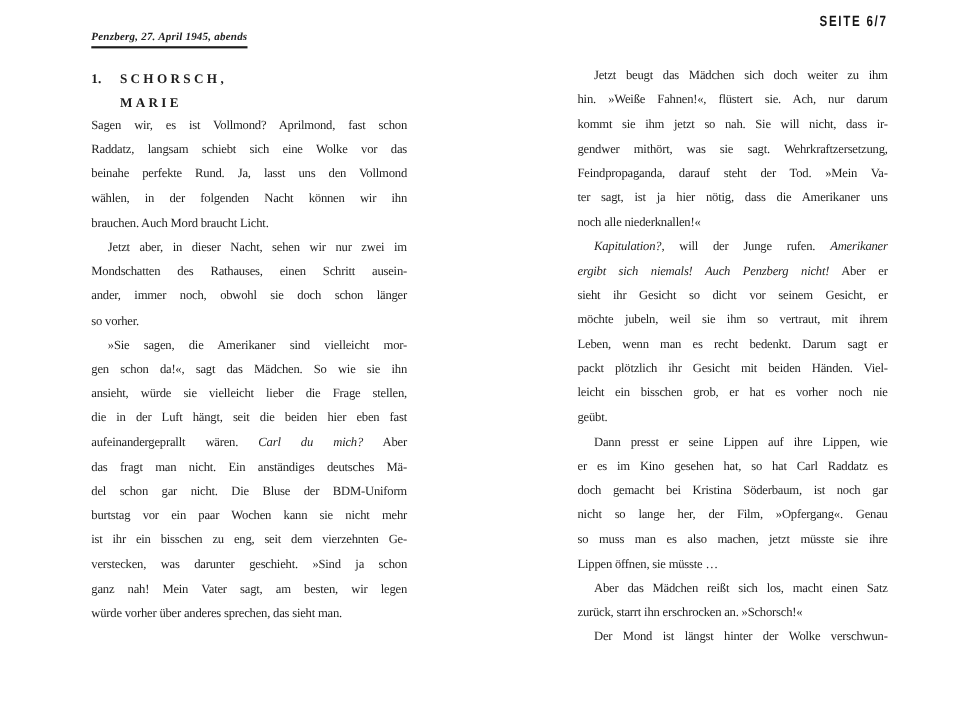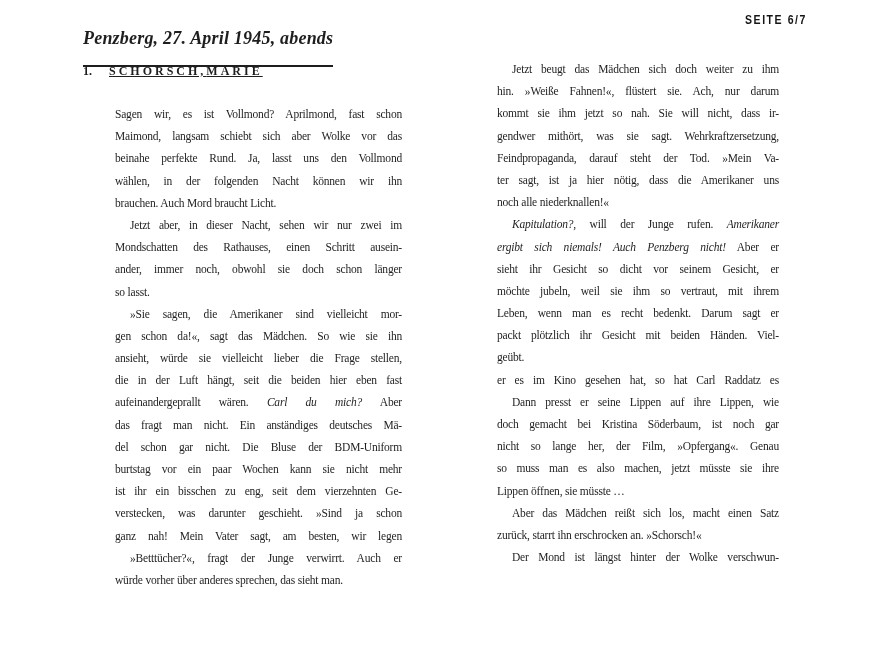--- a/index.html
+++ b/index.html
@@ -6,47 +6,47 @@
   body{
     width:885px;height:648px;position:relative;overflow:hidden;
     background:#ffffff;
     font-family:"Liberation Serif","DejaVu Serif",serif;
     color:#1e1e1e;
   }
   .spread{position:absolute;inset:0;}
   
   .dateline{
     position:absolute;left:83px;top:28px;
-    font-weight:bold;font-style:italic;font-size:18px;letter-spacing:0.2px;
-    padding-bottom:16px;border-bottom:2px solid #1e1e1e;
+    font-weight:bold;font-style:italic;font-size:10px;letter-spacing:0.2px;
+    padding-bottom:3px;border-bottom:2px solid #1e1e1e;
     display:inline-block;
   }
   .chapter-heading{
     position:absolute;left:83px;top:60px;
     display:flex;gap:11px;
     font-weight:bold;font-size:12px;letter-spacing:3px;line-height:22px;
   }
   .chapter-number{width:15px;letter-spacing:0;}
-  .chapter-names{display:flex;flex-direction:row;text-decoration:underline;}
+  .chapter-names{display:flex;flex-direction:column;}
   
   .page-indicator{
     position:absolute;left:525px;top:12px;width:282px;
     text-align:right;
     font-family:"Liberation Sans","DejaVu Sans",sans-serif;
     font-weight:bold;font-size:13.5px;letter-spacing:2px;
     transform:scaleX(0.78);transform-origin:100% 50%;
     color:#151515;
   }
   
   .column{
     position:absolute;
     font-size:11.5px;line-height:22.2px;letter-spacing:-0.2px;
   }
-  #col-left{left:83px;top:103px;width:287px;margin-left:32px;}
-  #col-right{left:497px;top:58px;width:282px;}
+  #col-left{left:83px;top:103px;width:287px;}
+  #col-right{left:525px;top:58px;width:282px;}
   .line{
     text-align:justify;
     text-align-last:justify;
     height:22.2px;
     box-sizing:border-box;
   }
   .line.indent{padding-left:15px;}
   .line.end{text-align-last:left;}
   .it{font-style:italic;}
 </style>
@@ -61,40 +61,39 @@
     <div class="chapter-heading">
       <span class="chapter-number">1.</span>
       <span class="chapter-names">
         <span>SCHORSCH,</span>
         <span>MARIE</span>
       </span>
     </div>
 
     <div class="column" id="col-left">
         <div class="line"><span>Sagen wir, es ist Vollmond? Aprilmond, fast schon</span></div>
-        <div class="line"><span>Maimond, langsam schiebt sich aber Wolke vor das</span></div>
+        <div class="line"><span>Raddatz, langsam schiebt sich eine Wolke vor das</span></div>
         <div class="line"><span>beinahe perfekte Rund. Ja, lasst uns den Vollmond</span></div>
         <div class="line"><span>wählen, in der folgenden Nacht können wir ihn</span></div>
         <div class="line end"><span>brauchen. Auch Mord braucht Licht.</span></div>
         <div class="line indent"><span>Jetzt aber, in dieser Nacht, sehen wir nur zwei im</span></div>
         <div class="line"><span>Mondschatten des Rathauses, einen Schritt ausein-</span></div>
         <div class="line"><span>ander, immer noch, obwohl sie doch schon länger</span></div>
-        <div class="line end"><span>so lasst.</span></div>
+        <div class="line end"><span>so vorher.</span></div>
         <div class="line indent"><span>»Sie sagen, die Amerikaner sind vielleicht mor-</span></div>
         <div class="line"><span>gen schon da!«, sagt das Mädchen. So wie sie ihn</span></div>
         <div class="line"><span>ansieht, würde sie vielleicht lieber die Frage stellen,</span></div>
         <div class="line"><span>die in der Luft hängt, seit die beiden hier eben fast</span></div>
         <div class="line"><span>aufeinandergeprallt wären. </span><span class="it">Carl du mich?</span><span> Aber</span></div>
         <div class="line"><span>das fragt man nicht. Ein anständiges deutsches Mä-</span></div>
         <div class="line"><span>del schon gar nicht. Die Bluse der BDM-Uniform</span></div>
         <div class="line"><span>burtstag vor ein paar Wochen kann sie nicht mehr</span></div>
         <div class="line"><span>ist ihr ein bisschen zu eng, seit dem vierzehnten Ge-</span></div>
         <div class="line"><span>verstecken, was darunter geschieht. »Sind ja schon</span></div>
         <div class="line"><span>ganz nah! Mein Vater sagt, am besten, wir legen</span></div>
-        <div class="line indent"><span>»Betttücher?«, fragt der Junge verwirrt. Auch er</span></div>
         <div class="line end"><span>würde vorher über anderes sprechen, das sieht man.</span></div>
       </div>
   </section>
 
   <section>
     <div class="page-indicator">SEITE 6/7</div>
 
     <div class="column" id="col-right">
         <div class="line indent"><span>Jetzt beugt das Mädchen sich doch weiter zu ihm</span></div>
         <div class="line"><span>hin. »Weiße Fahnen!«, flüstert sie. Ach, nur darum</span></div>
@@ -102,23 +101,24 @@
         <div class="line"><span>gendwer mithört, was sie sagt. Wehrkraftzersetzung,</span></div>
         <div class="line"><span>Feindpropaganda, darauf steht der Tod. »Mein Va-</span></div>
         <div class="line"><span>ter sagt, ist ja hier nötig, dass die Amerikaner uns</span></div>
         <div class="line end"><span>noch alle niederknallen!«</span></div>
         <div class="line indent"><span class="it">Kapitulation?</span><span>, will der Junge rufen. </span><span class="it">Amerikaner</span></div>
         <div class="line"><span class="it">ergibt sich niemals! Auch Penzberg nicht!</span><span> Aber er</span></div>
         <div class="line"><span>sieht ihr Gesicht so dicht vor seinem Gesicht, er</span></div>
         <div class="line"><span>möchte jubeln, weil sie ihm so vertraut, mit ihrem</span></div>
         <div class="line"><span>Leben, wenn man es recht bedenkt. Darum sagt er</span></div>
         <div class="line"><span>packt plötzlich ihr Gesicht mit beiden Händen. Viel-</span></div>
+        <div class="line"><span>leicht ein bisschen grob, er hat es vorher noch nie</span></div>
         <div class="line end"><span>geübt.</span></div>
+        <div class="line indent"><span>Dann presst er seine Lippen auf ihre Lippen, wie</span></div>
         <div class="line"><span>er es im Kino gesehen hat, so hat Carl Raddatz es</span></div>
-        <div class="line indent"><span>Dann presst er seine Lippen auf ihre Lippen, wie</span></div>
         <div class="line"><span>doch gemacht bei Kristina Söderbaum, ist noch gar</span></div>
         <div class="line"><span>nicht so lange her, der Film, »Opfergang«. Genau</span></div>
         <div class="line"><span>so muss man es also machen, jetzt müsste sie ihre</span></div>
         <div class="line end"><span>Lippen öffnen, sie müsste …</span></div>
         <div class="line indent"><span>Aber das Mädchen reißt sich los, macht einen Satz</span></div>
         <div class="line end"><span>zurück, starrt ihn erschrocken an. »Schorsch!«</span></div>
         <div class="line indent"><span>Der Mond ist längst hinter der Wolke verschwun-</span></div>
       </div>
   </section>
 

